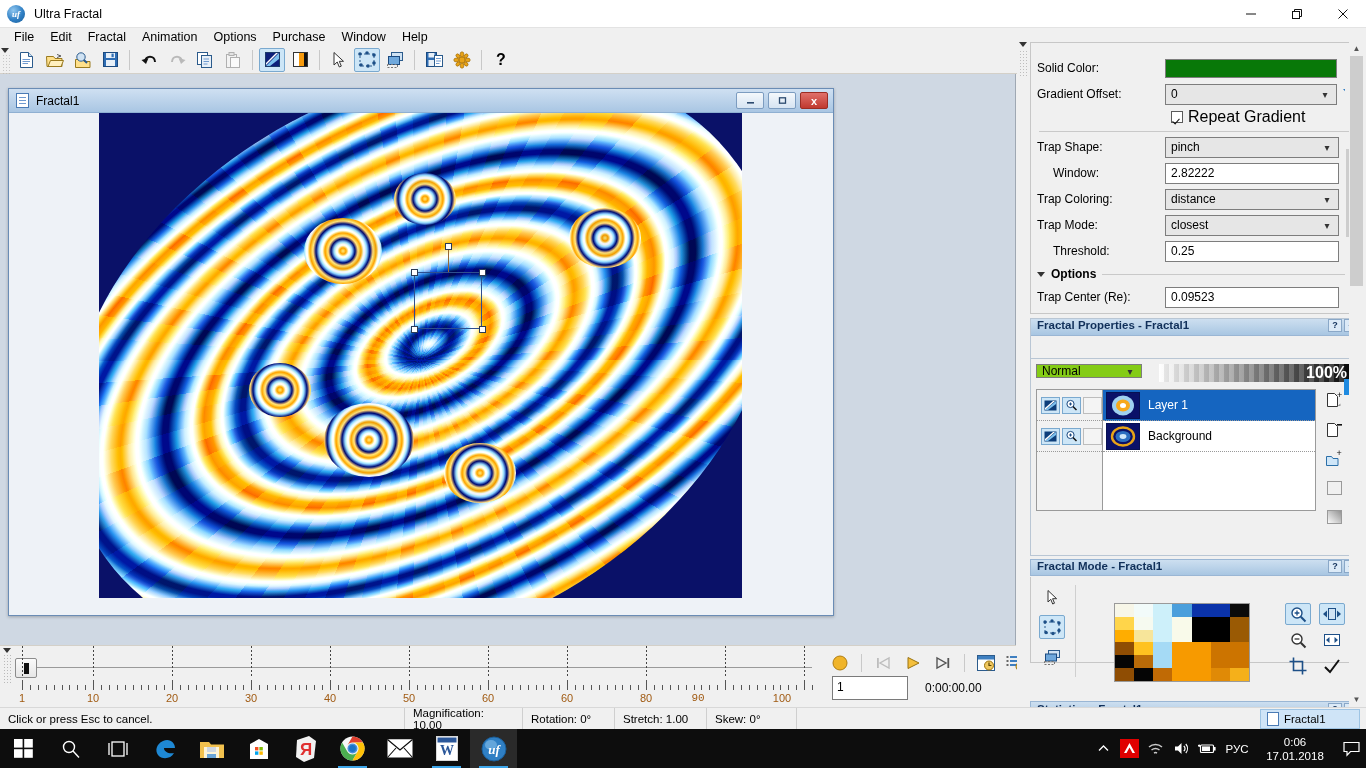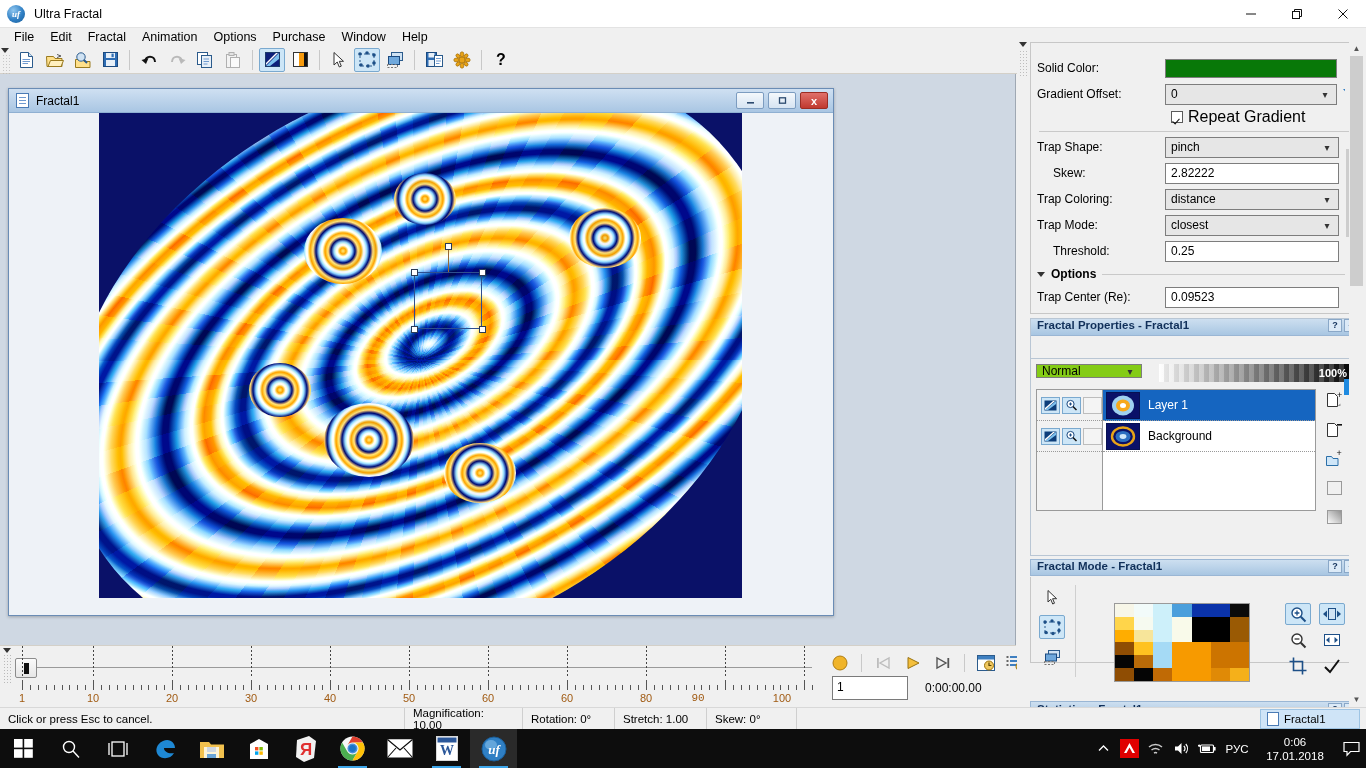--- a/index.html
+++ b/index.html
@@ -209,21 +209,21 @@
   .tab.active { background:#fff; height:22px; }
   .fp-body { position:absolute; left:0; right:0; top:39px; bottom:0; background:#f0f0f0;
      border-top:1px solid #b9c6d4; padding:5px; }
   .blend { height:14px; width:106px; border:1px solid #7d7d7d; background:#84cc16;
      display:flex; align-items:center; padding:0 5px; font-size:12px; }
   .opacity { position:absolute; left:128px; top:5px; width:190px; height:18px;
      background:linear-gradient(90deg,#ffffff,#0a0a0a);
      display:flex;align-items:center;justify-content:flex-end; }
   .opacity .bands { position:absolute; inset:0;
      background:repeating-linear-gradient(90deg, rgba(255,255,255,.16) 0 5px, rgba(0,0,0,.08) 5px 10px);}
-  .opacity span { position:relative; color:#fff; font-size:11px; font-weight:bold; margin-right:2px;}
+  .opacity span { position:relative; color:#fff; font-size:16px; font-weight:bold; margin-right:2px;}
   .op-handle { position:absolute; left:313px; top:20px; width:9px; height:16px; background:#1e8ae0; }
   .layerlist { position:absolute; left:5px; top:30px; width:280px; height:122px;
      background:#fff; border:1px solid #9a9a9a; display:flex; }
   .ll-left { width:66px; background:#f2f2f2; border-right:1px solid #9a9a9a; }
   .ll-rowctl { height:31px; display:flex; align-items:center; gap:2px; padding-left:4px;
      border-bottom:1px dotted #999; }
   .micon { width:19px;height:17px;border:1px solid #7aa9cf;background:#cde6f7;
      display:flex;align-items:center;justify-content:center; }
   .micon.empty { background:#f4f4f4; border:1px solid #bdbdbd; }
   .ll-right { flex:1; }
@@ -736,21 +736,21 @@
     <div class="hr"></div>
 
     <div class="prow">
       <div class="plabel">Trap Shape:</div>
       <div class="pcombo" style="margin-right:22px;">
         <span class="cv">pinch</span>
         <span class="chev">▾</span>
       </div>
     </div>
     <div class="prow">
-      <div class="plabel ind">Skew:</div>
+      <div class="plabel ind">Window:</div>
       <div class="pfield" style="margin-right:22px;">2.82222</div>
     </div>
     <div class="prow">
       <div class="plabel">Trap Coloring:</div>
       <div class="pcombo" style="margin-right:22px;">
         <span class="cv">distance</span>
         <span class="chev">▾</span>
       </div>
     </div>
     <div class="prow">

